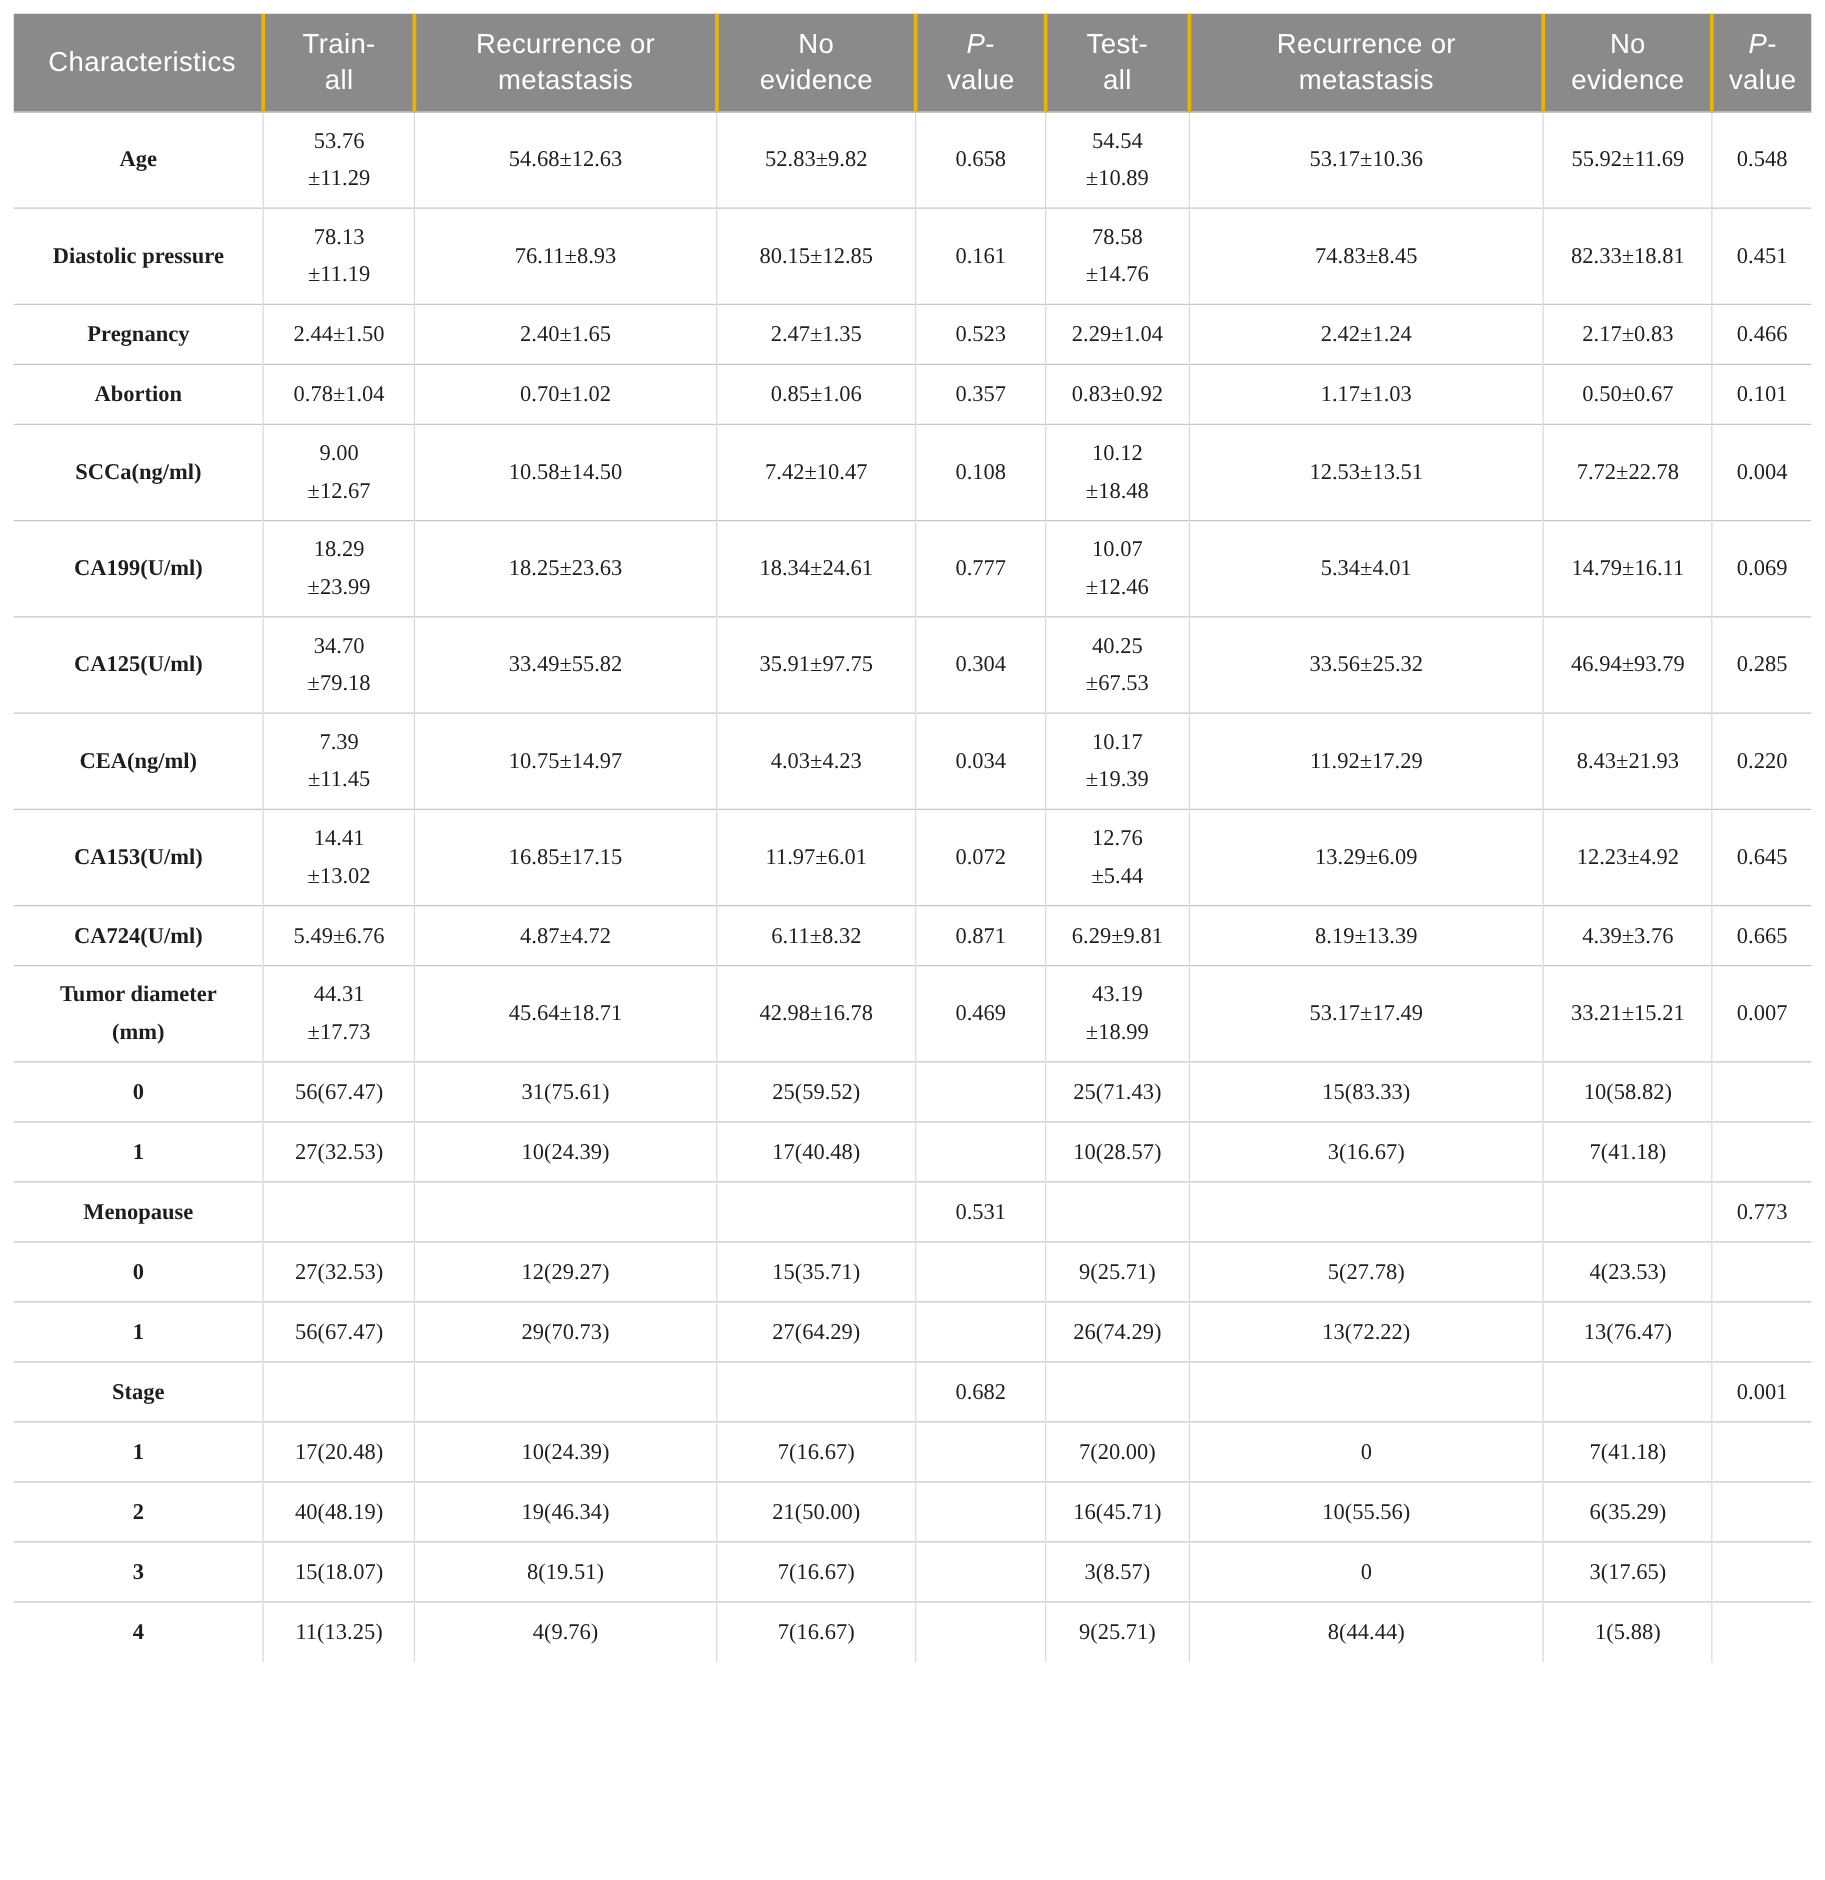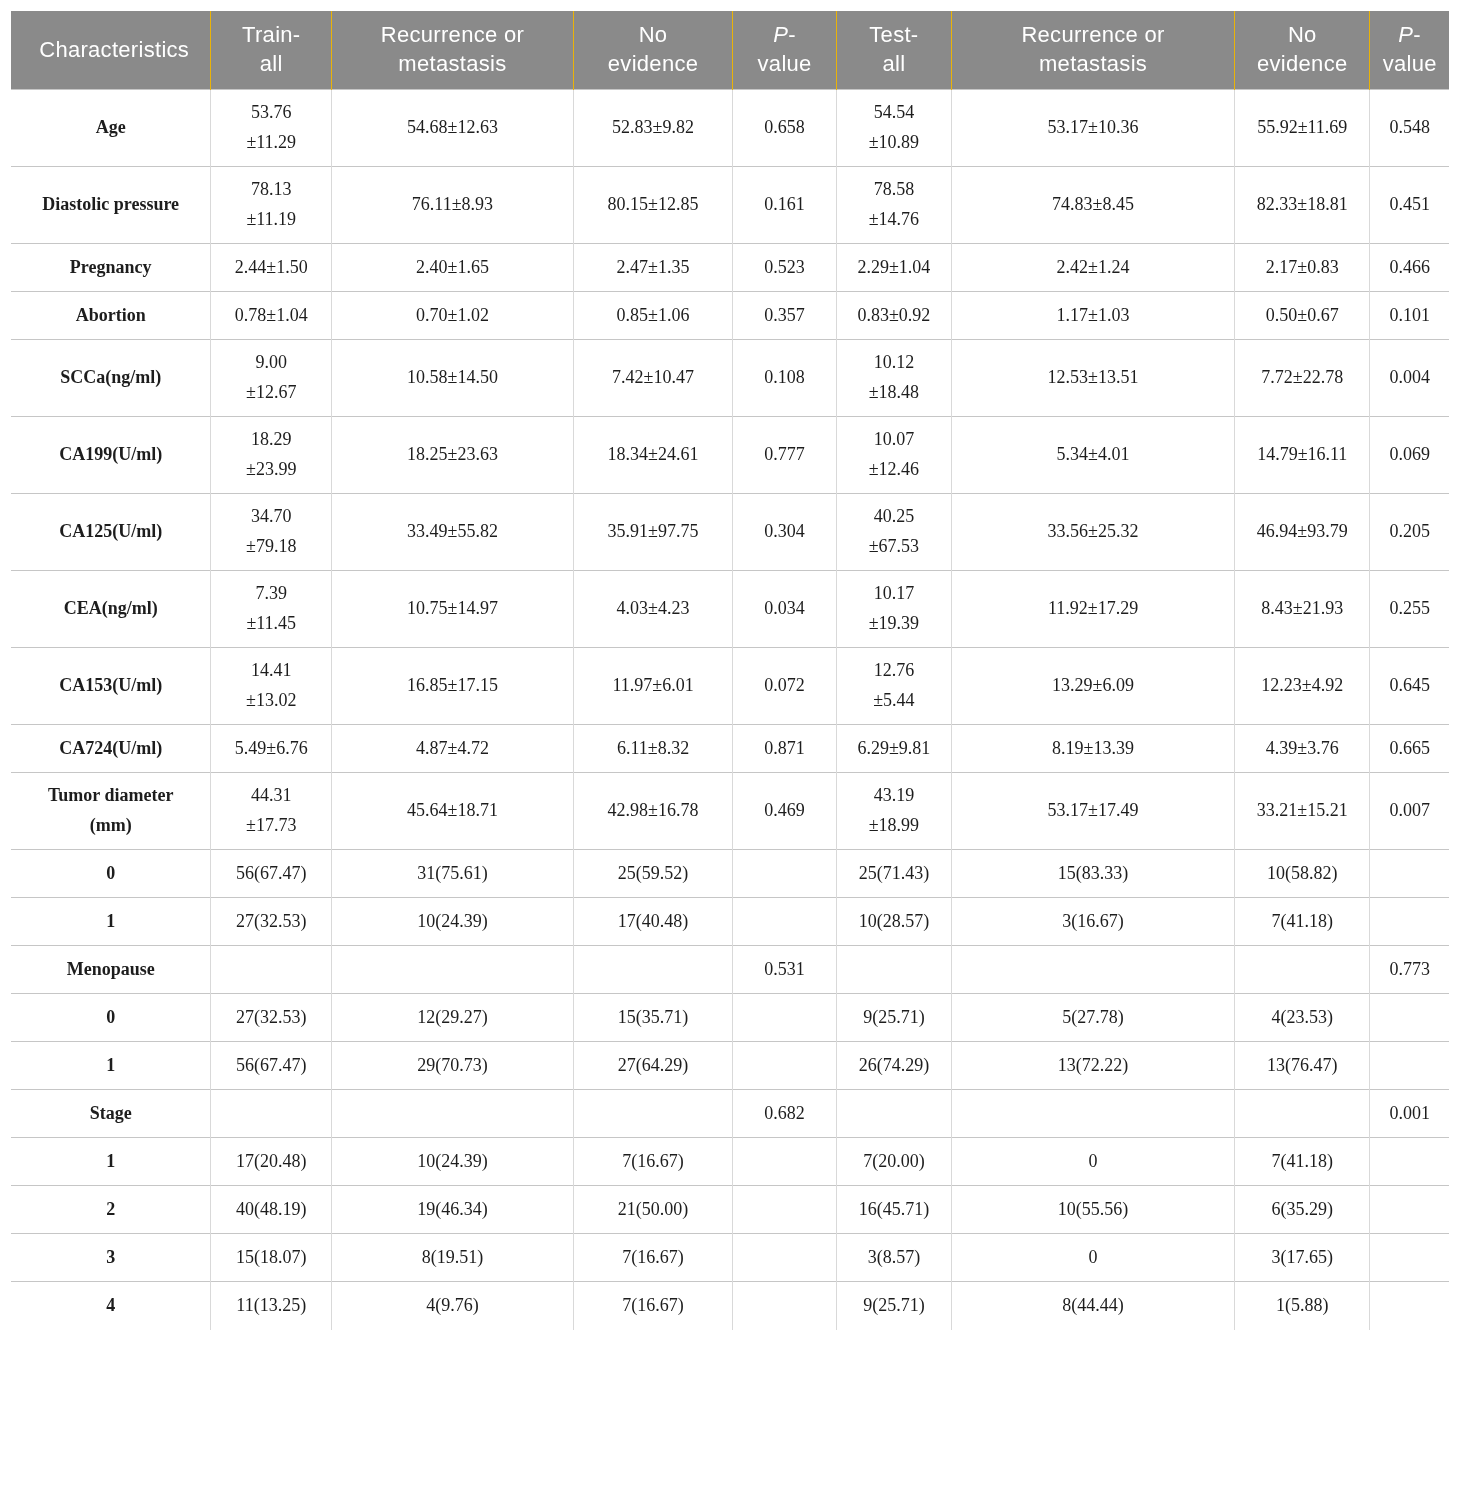--- a/index.html
+++ b/index.html
@@ -26,21 +26,21 @@
     color: #ffffff;
     font-family: "Liberation Sans", sans-serif;
     font-weight: 400;
     font-size: 22px;
     letter-spacing: 0.3px;
     line-height: 1.3;
     height: 78px;
     vertical-align: middle;
     text-align: center;
     white-space: pre-line;
-    border-left: 1px solid #eab308;
+    border-left: 3px solid #eab308;
     padding: 0 4px;
   }
   thead th:first-child {
     border-left: none;
     padding-left: 11px;
   }
   th.p-col::first-letter {
     font-style: italic;
   }
   tbody td {
@@ -177,34 +177,34 @@
           <td>CA125(U/ml)</td>
           <td>34.70
 ±79.18</td>
           <td>33.49±55.82</td>
           <td>35.91±97.75</td>
           <td>0.304</td>
           <td>40.25
 ±67.53</td>
           <td>33.56±25.32</td>
           <td>46.94±93.79</td>
-          <td>0.205</td>
+          <td>0.285</td>
         </tr>
         <tr class="r-tall">
           <td>CEA(ng/ml)</td>
           <td>7.39
 ±11.45</td>
           <td>10.75±14.97</td>
           <td>4.03±4.23</td>
           <td>0.034</td>
           <td>10.17
 ±19.39</td>
           <td>11.92±17.29</td>
           <td>8.43±21.93</td>
-          <td>0.255</td>
+          <td>0.220</td>
         </tr>
         <tr class="r-tall">
           <td>CA153(U/ml)</td>
           <td>14.41
 ±13.02</td>
           <td>16.85±17.15</td>
           <td>11.97±6.01</td>
           <td>0.072</td>
           <td>12.76
 ±5.44</td>

